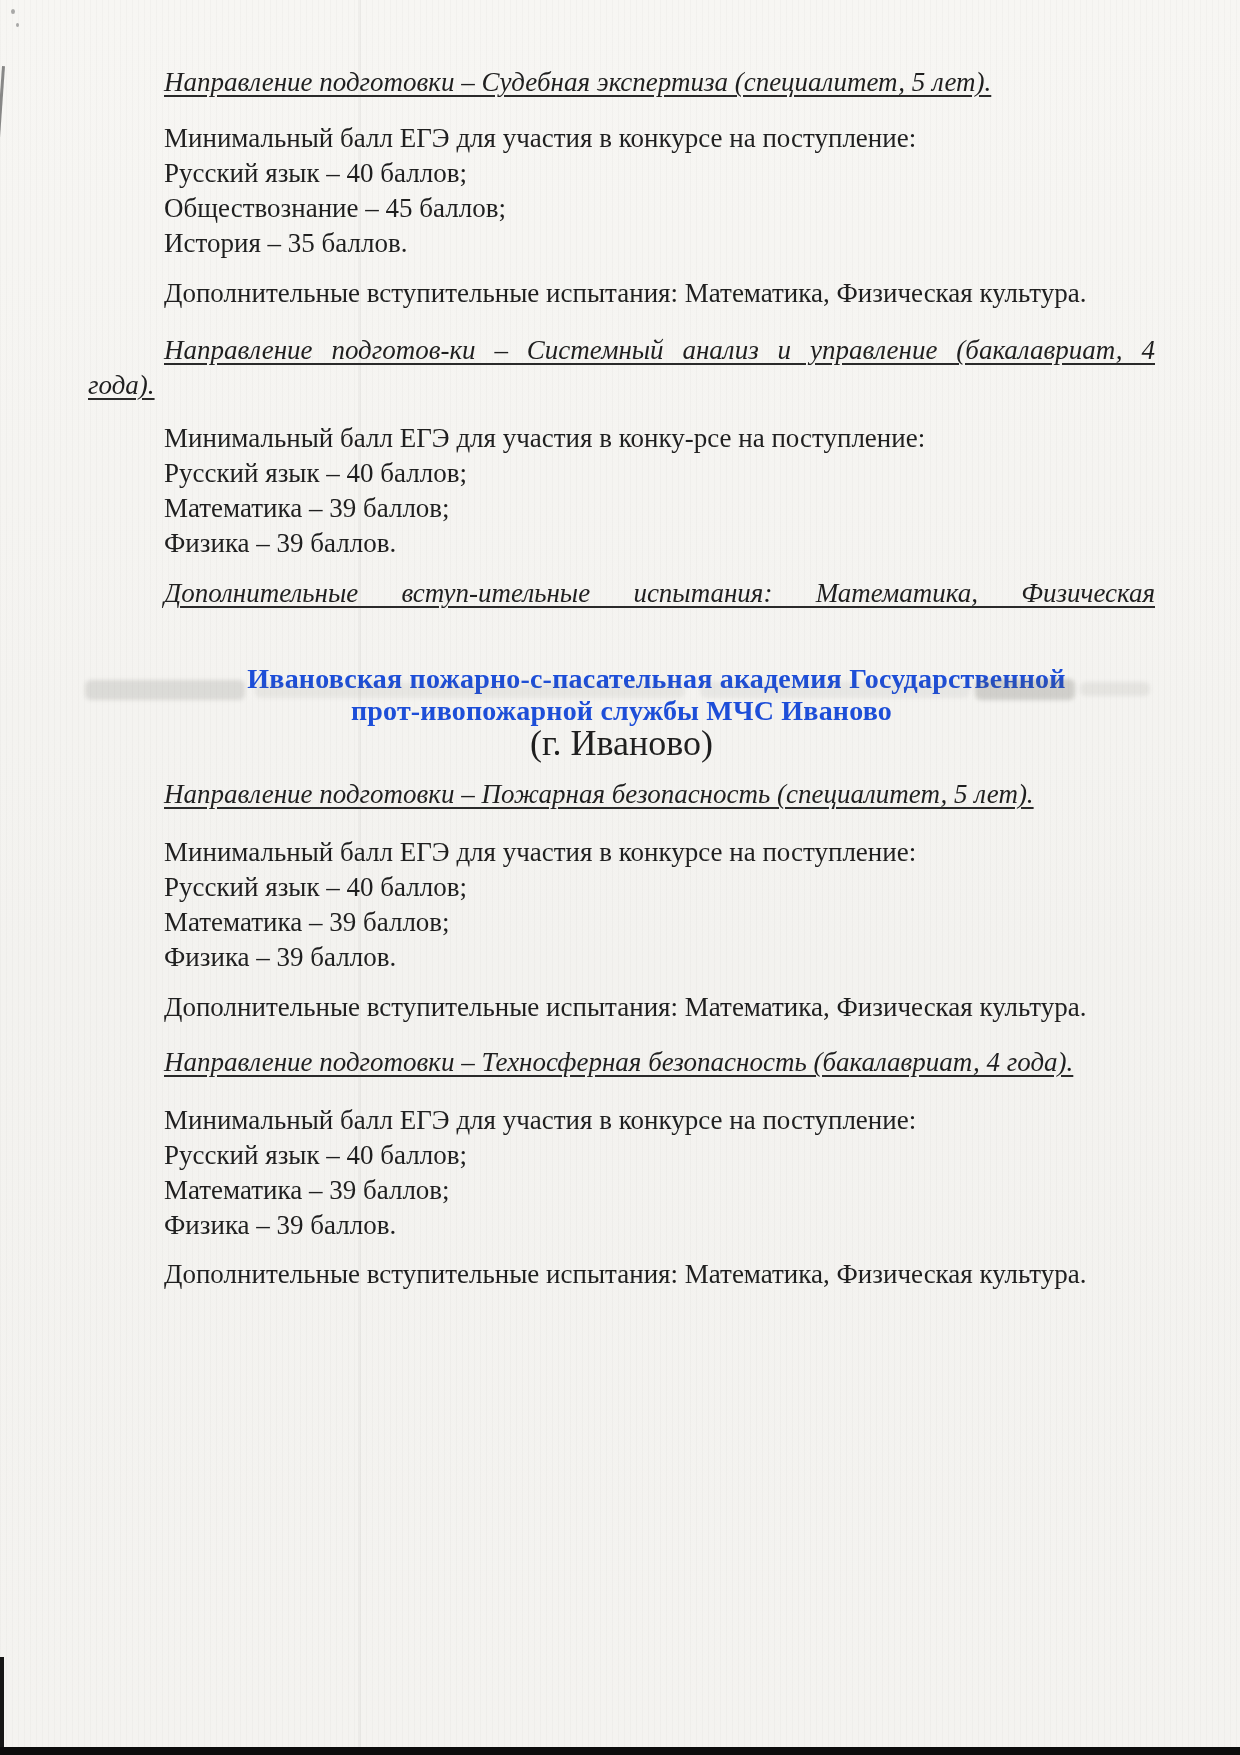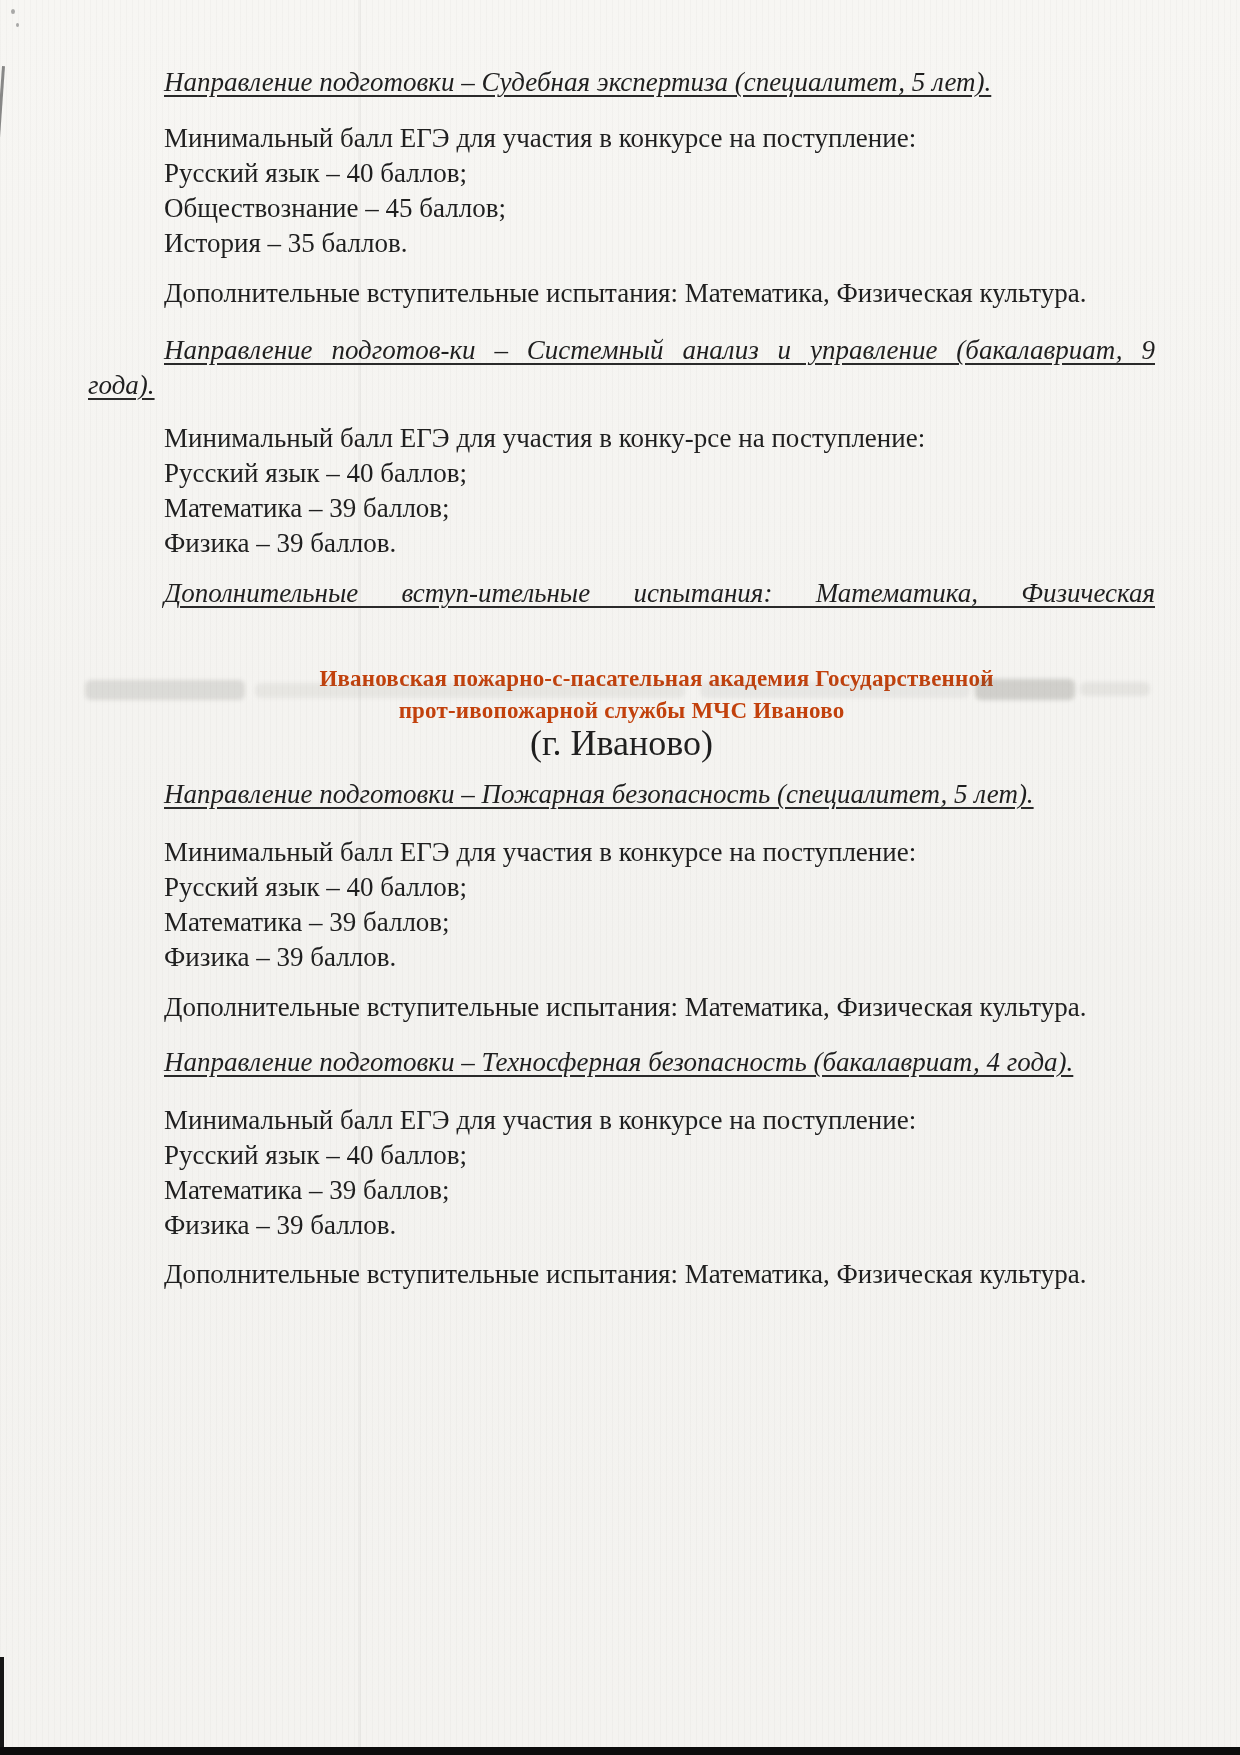--- a/index.html
+++ b/index.html
@@ -16,21 +16,21 @@
   .ln{font-size:27px;line-height:35px;white-space:nowrap;}
   .ind{text-indent:76px;}
   .head{
     font-style:italic;
     text-decoration:underline;
     text-decoration-thickness:2px;
     text-underline-offset:4px;
     text-decoration-color:#2a2a2a;
   }
   .just{white-space:normal;text-align:justify;text-align-last:justify;}
-  .ttl{font-weight:bold;text-align:center;font-size:23px;line-height:32px;white-space:nowrap;letter-spacing:0.2px;color:#c2410c;}
+  .ttl{font-weight:bold;text-align:center;font-size:28px;line-height:32px;white-space:nowrap;letter-spacing:0.2px;color:#1d4ed8;}
   .shift-r{position:relative;left:35px;}
   .city{text-align:center;font-size:36px;line-height:32px;}
   
   .mt65{margin-top:65px}.mt21{margin-top:21px}.mt15{margin-top:15px}
   .mt22{margin-top:22px}.mt18{margin-top:18px}.mt52{margin-top:52px}
   .mt19{margin-top:18px}.mt23{margin-top:23px}.mt20{margin-top:20px}
   .mt14{margin-top:14px}
   
   .bottom-bar{position:absolute;left:0;right:0;bottom:0;height:8px;background:var(--scan_edge,#0c0c0c);}
   .left-line{position:absolute;left:0;bottom:6px;width:4px;height:92px;background:#161616;}
@@ -57,21 +57,21 @@
       <div class="ln ind">Минимальный балл ЕГЭ для участия в конкурсе на поступление:</div>
       <div class="ln ind">Русский язык – 40 баллов;</div>
       <div class="ln ind">Обществознание – 45 баллов;</div>
       <div class="ln ind">История – 35 баллов.</div>
     </div>
     <div class="ln ind mt15">Дополнительные вступительные испытания: Математика, Физическая культура.</div>
   </div>
 
   <div>
     <div class="mt22">
-      <div class="ln head ind just">Направление подготов-ки – Системный анализ и управление (бакалавриат, 9</div>
+      <div class="ln head ind just">Направление подготов-ки – Системный анализ и управление (бакалавриат, 4</div>
       <div class="ln head">года).</div>
     </div>
     <div class="mt18">
       <div class="ln ind">Минимальный балл ЕГЭ для участия в конку-рсе на поступление:</div>
       <div class="ln ind">Русский язык – 40 баллов;</div>
       <div class="ln ind">Математика – 39 баллов;</div>
       <div class="ln ind">Физика – 39 баллов.</div>
     </div>
     <div class="mt15">
       <div class="ln head ind just">Дополнительные вступ-ительные испытания: Математика, Физическая</div>

